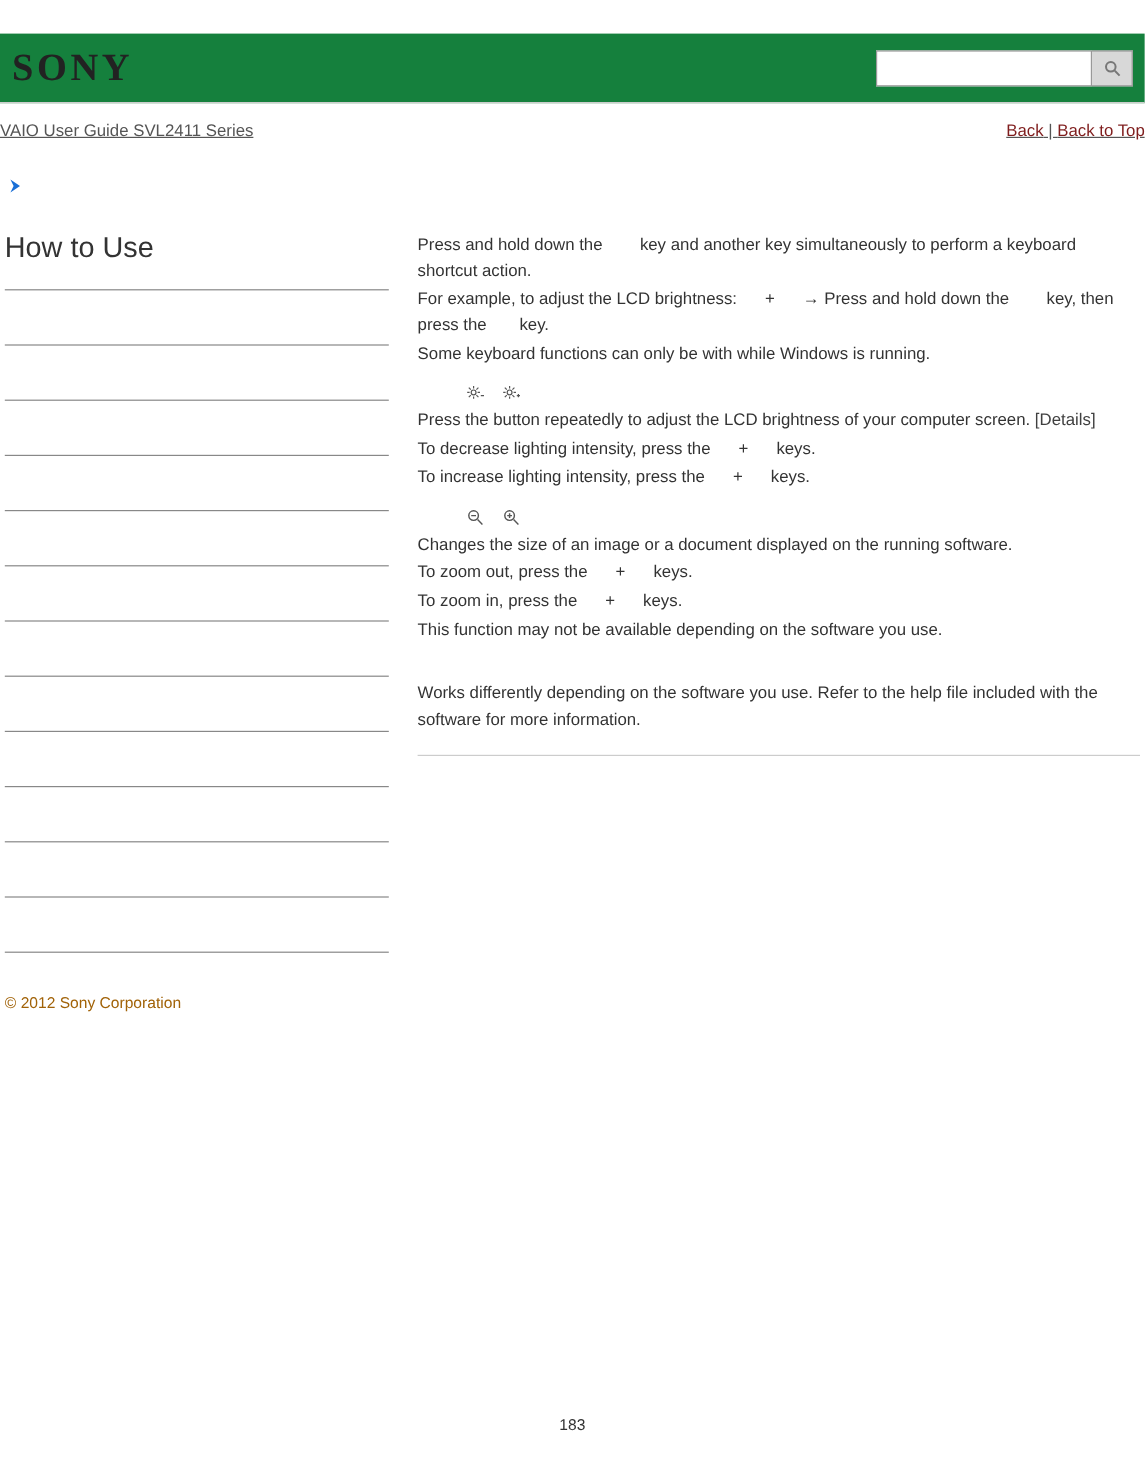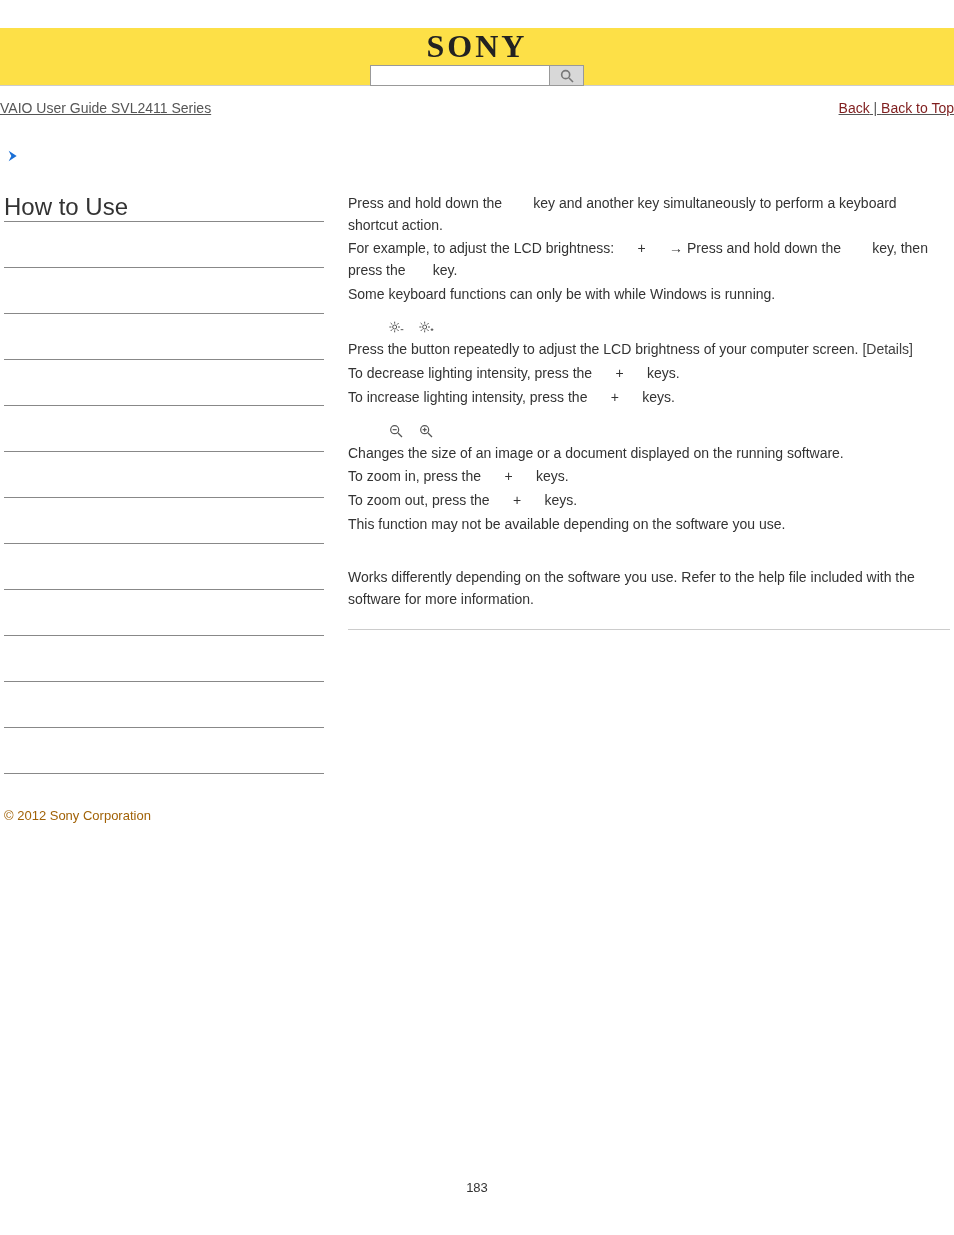--- a/index.html
+++ b/index.html
@@ -5,29 +5,28 @@
   * { box-sizing: border-box; margin: 0; padding: 0; }
   body {
     font-family: Arial, Helvetica, sans-serif;
     font-size: 14px;
     color: #333;
     background: #fff;
     width: 954px;
     margin: 0 auto;
   }
   .topbar {
-    background: #fde047;
+    background: #15803d;
     border-bottom: 1px solid #ccc;
     height: 58px;
     display: flex;
     align-items: center;
     justify-content: space-between;
     padding: 0 10px;
     margin-top: 28px;
-    flex-direction: column;
   }
   .logo {
     font-family: "Times New Roman", serif;
     font-weight: bold;
     font-size: 32px;
     letter-spacing: 3px;
     color: #222;
   }
   .search-area {
     display: flex;
@@ -71,21 +70,21 @@
     padding: 0 4px;
   }
   .sidebar {
     width: 320px;
     flex-shrink: 0;
   }
   .sidebar h2 {
     font-size: 24px;
     font-weight: normal;
     color: #333;
-    padding-bottom: 0;
+    padding-bottom: 20px;
     border-bottom: 1px solid #888;
     margin-bottom: 0;
   }
   .nav-item {
     height: 46px;
     border-bottom: 1px solid #888;
   }
   .main {
     flex: 1;
     padding-left: 24px;
@@ -221,24 +220,24 @@
       </svg>
       <svg class="icn" viewBox="0 0 24 24" stroke="#555" stroke-width="1.8" fill="none">
         <circle cx="10" cy="10" r="6"></circle>
           <line x1="15" y1="15" x2="21" y2="21"></line>
         <line x1="7" y1="10" x2="13" y2="10"></line>
           <line x1="10" y1="7" x2="10" y2="13"></line>
       </svg>
     </div>
     <p>Changes the size of an image or a document displayed on the running software.</p>
     <p>
+      <span>To zoom out, press the </span>&nbsp;&nbsp;&nbsp;&nbsp;&nbsp;<span>+</span>&nbsp;&nbsp;&nbsp;&nbsp;&nbsp;<span> keys.</span>
+    </p>
+    <p>
       <span>To zoom in, press the </span>&nbsp;&nbsp;&nbsp;&nbsp;&nbsp;<span>+</span>&nbsp;&nbsp;&nbsp;&nbsp;&nbsp;<span> keys.</span>
-    </p>
-    <p>
-      <span>To zoom out, press the </span>&nbsp;&nbsp;&nbsp;&nbsp;&nbsp;<span>+</span>&nbsp;&nbsp;&nbsp;&nbsp;&nbsp;<span> keys.</span>
     </p>
     <p>This function may not be available depending on the software you use.</p>
 
     <div style="height:30px"></div>
     <p>Works differently depending on the software you use. Refer to the help file included with the software for more information.</p>
     <hr class="hr">
   </div>
 </div>
 
 <div class="footer">

